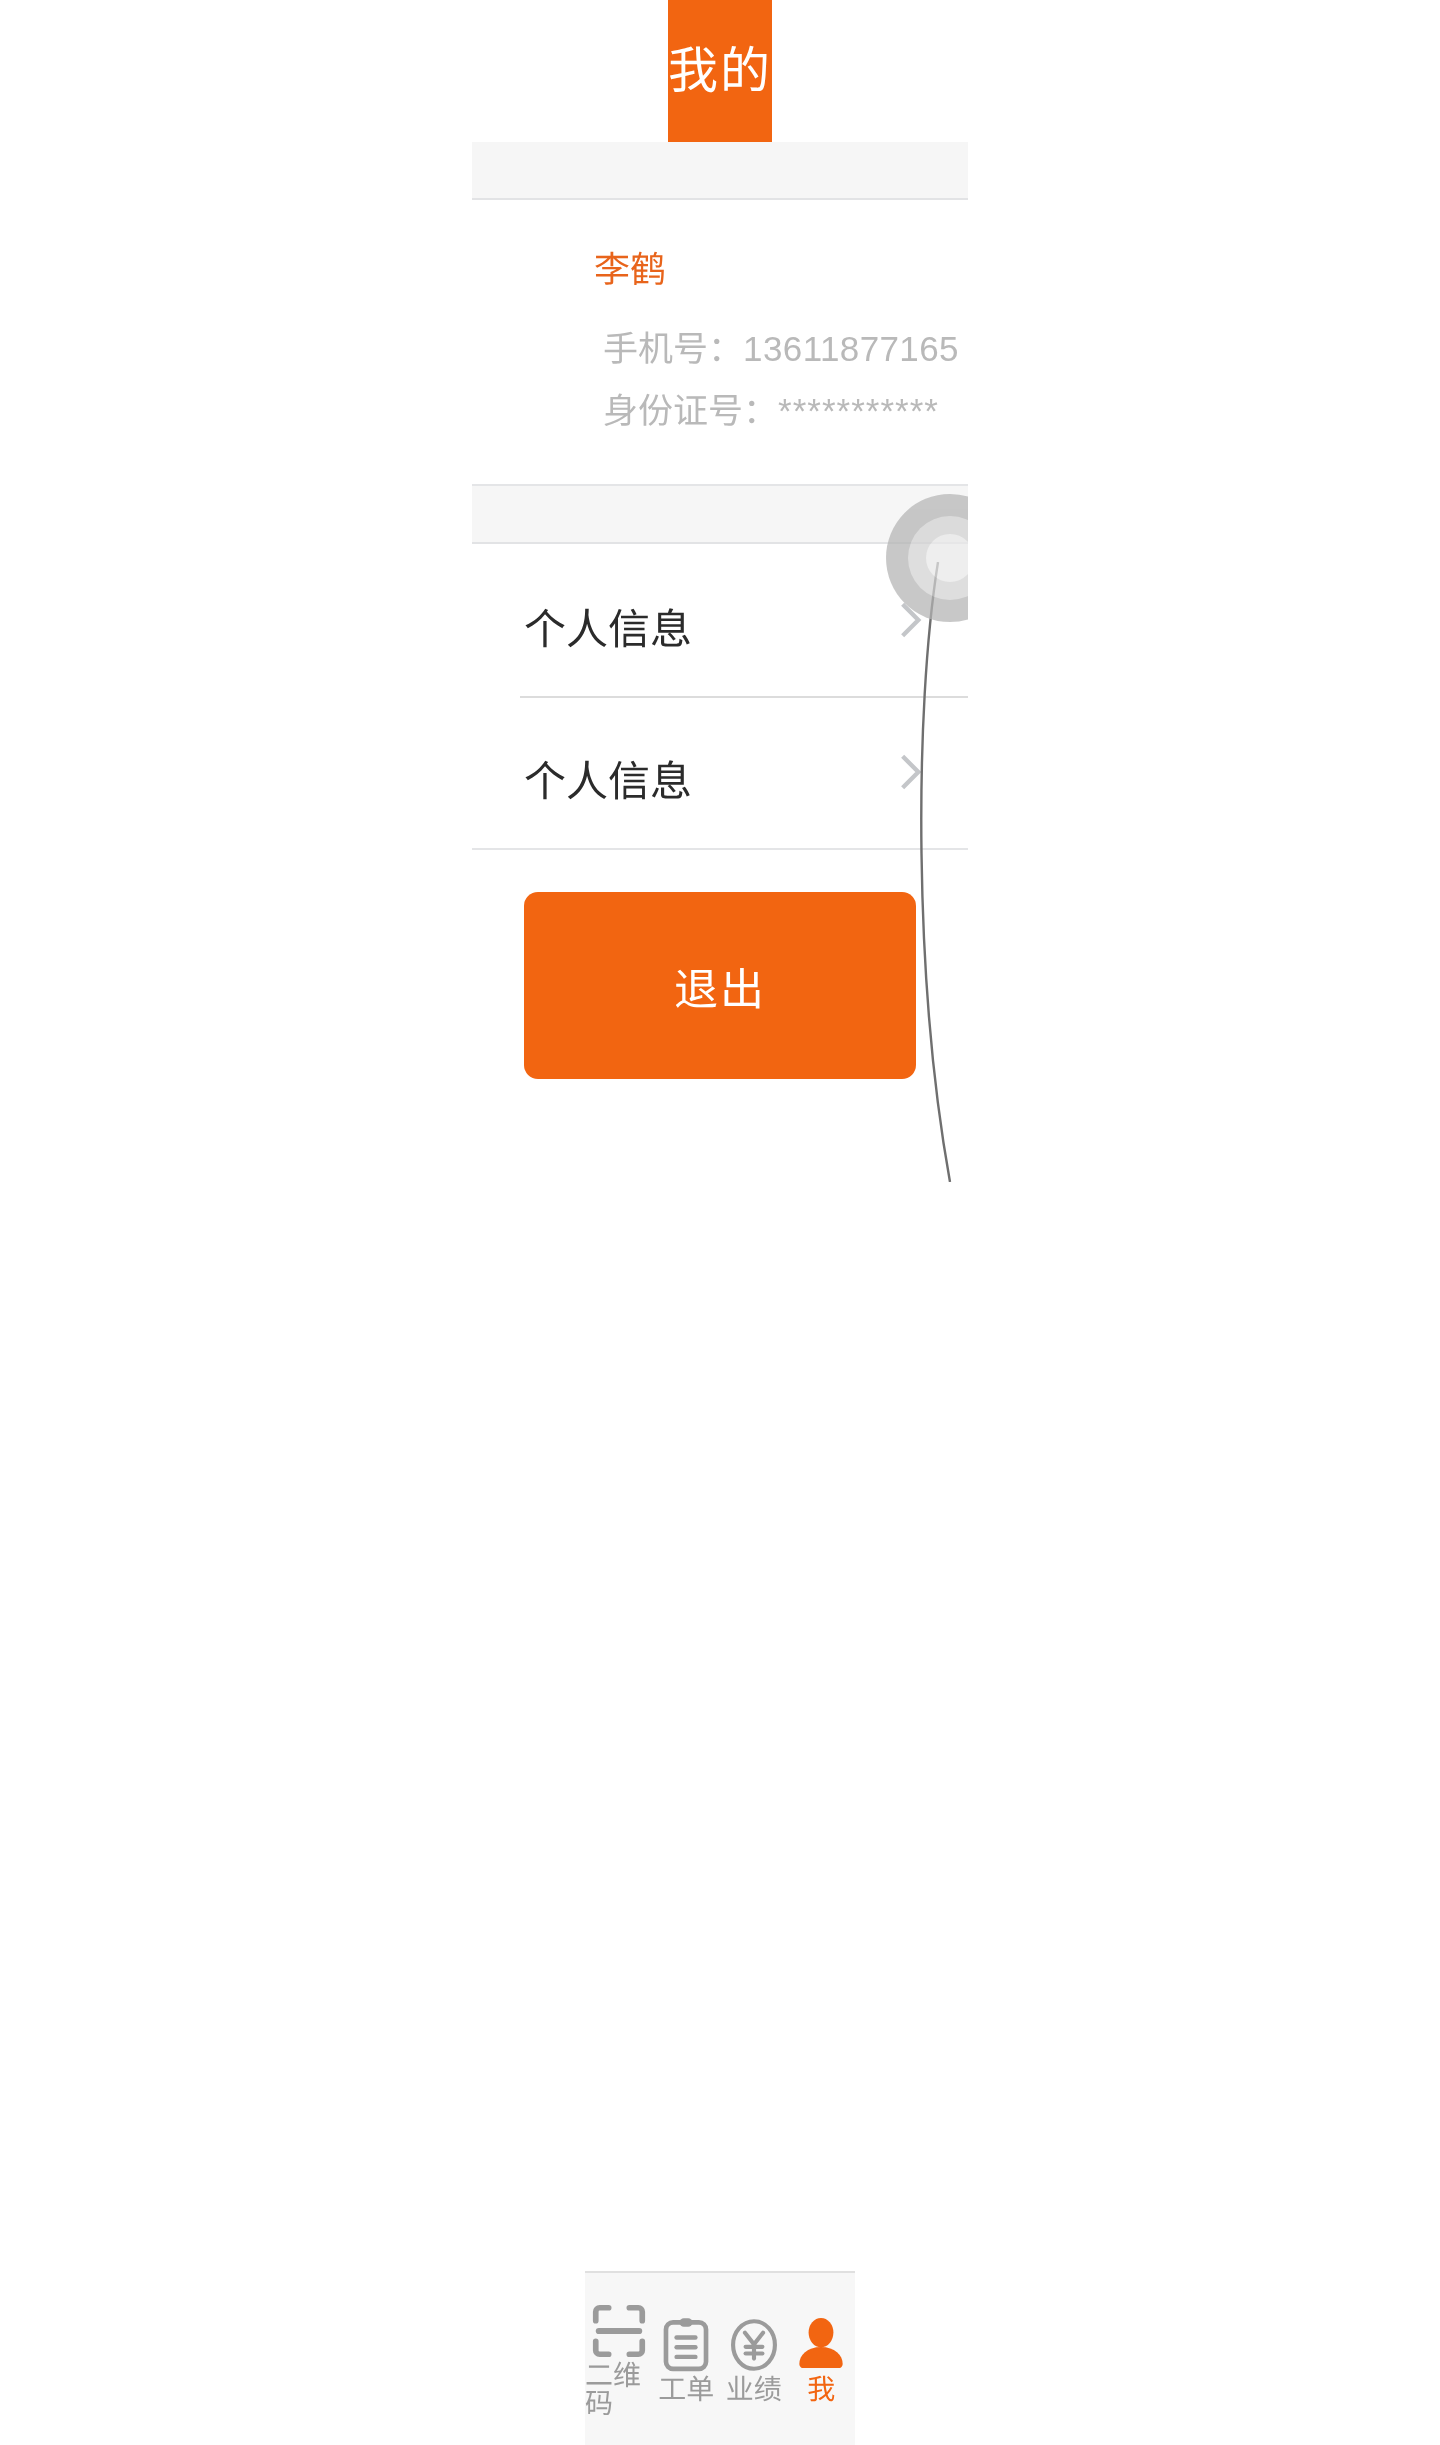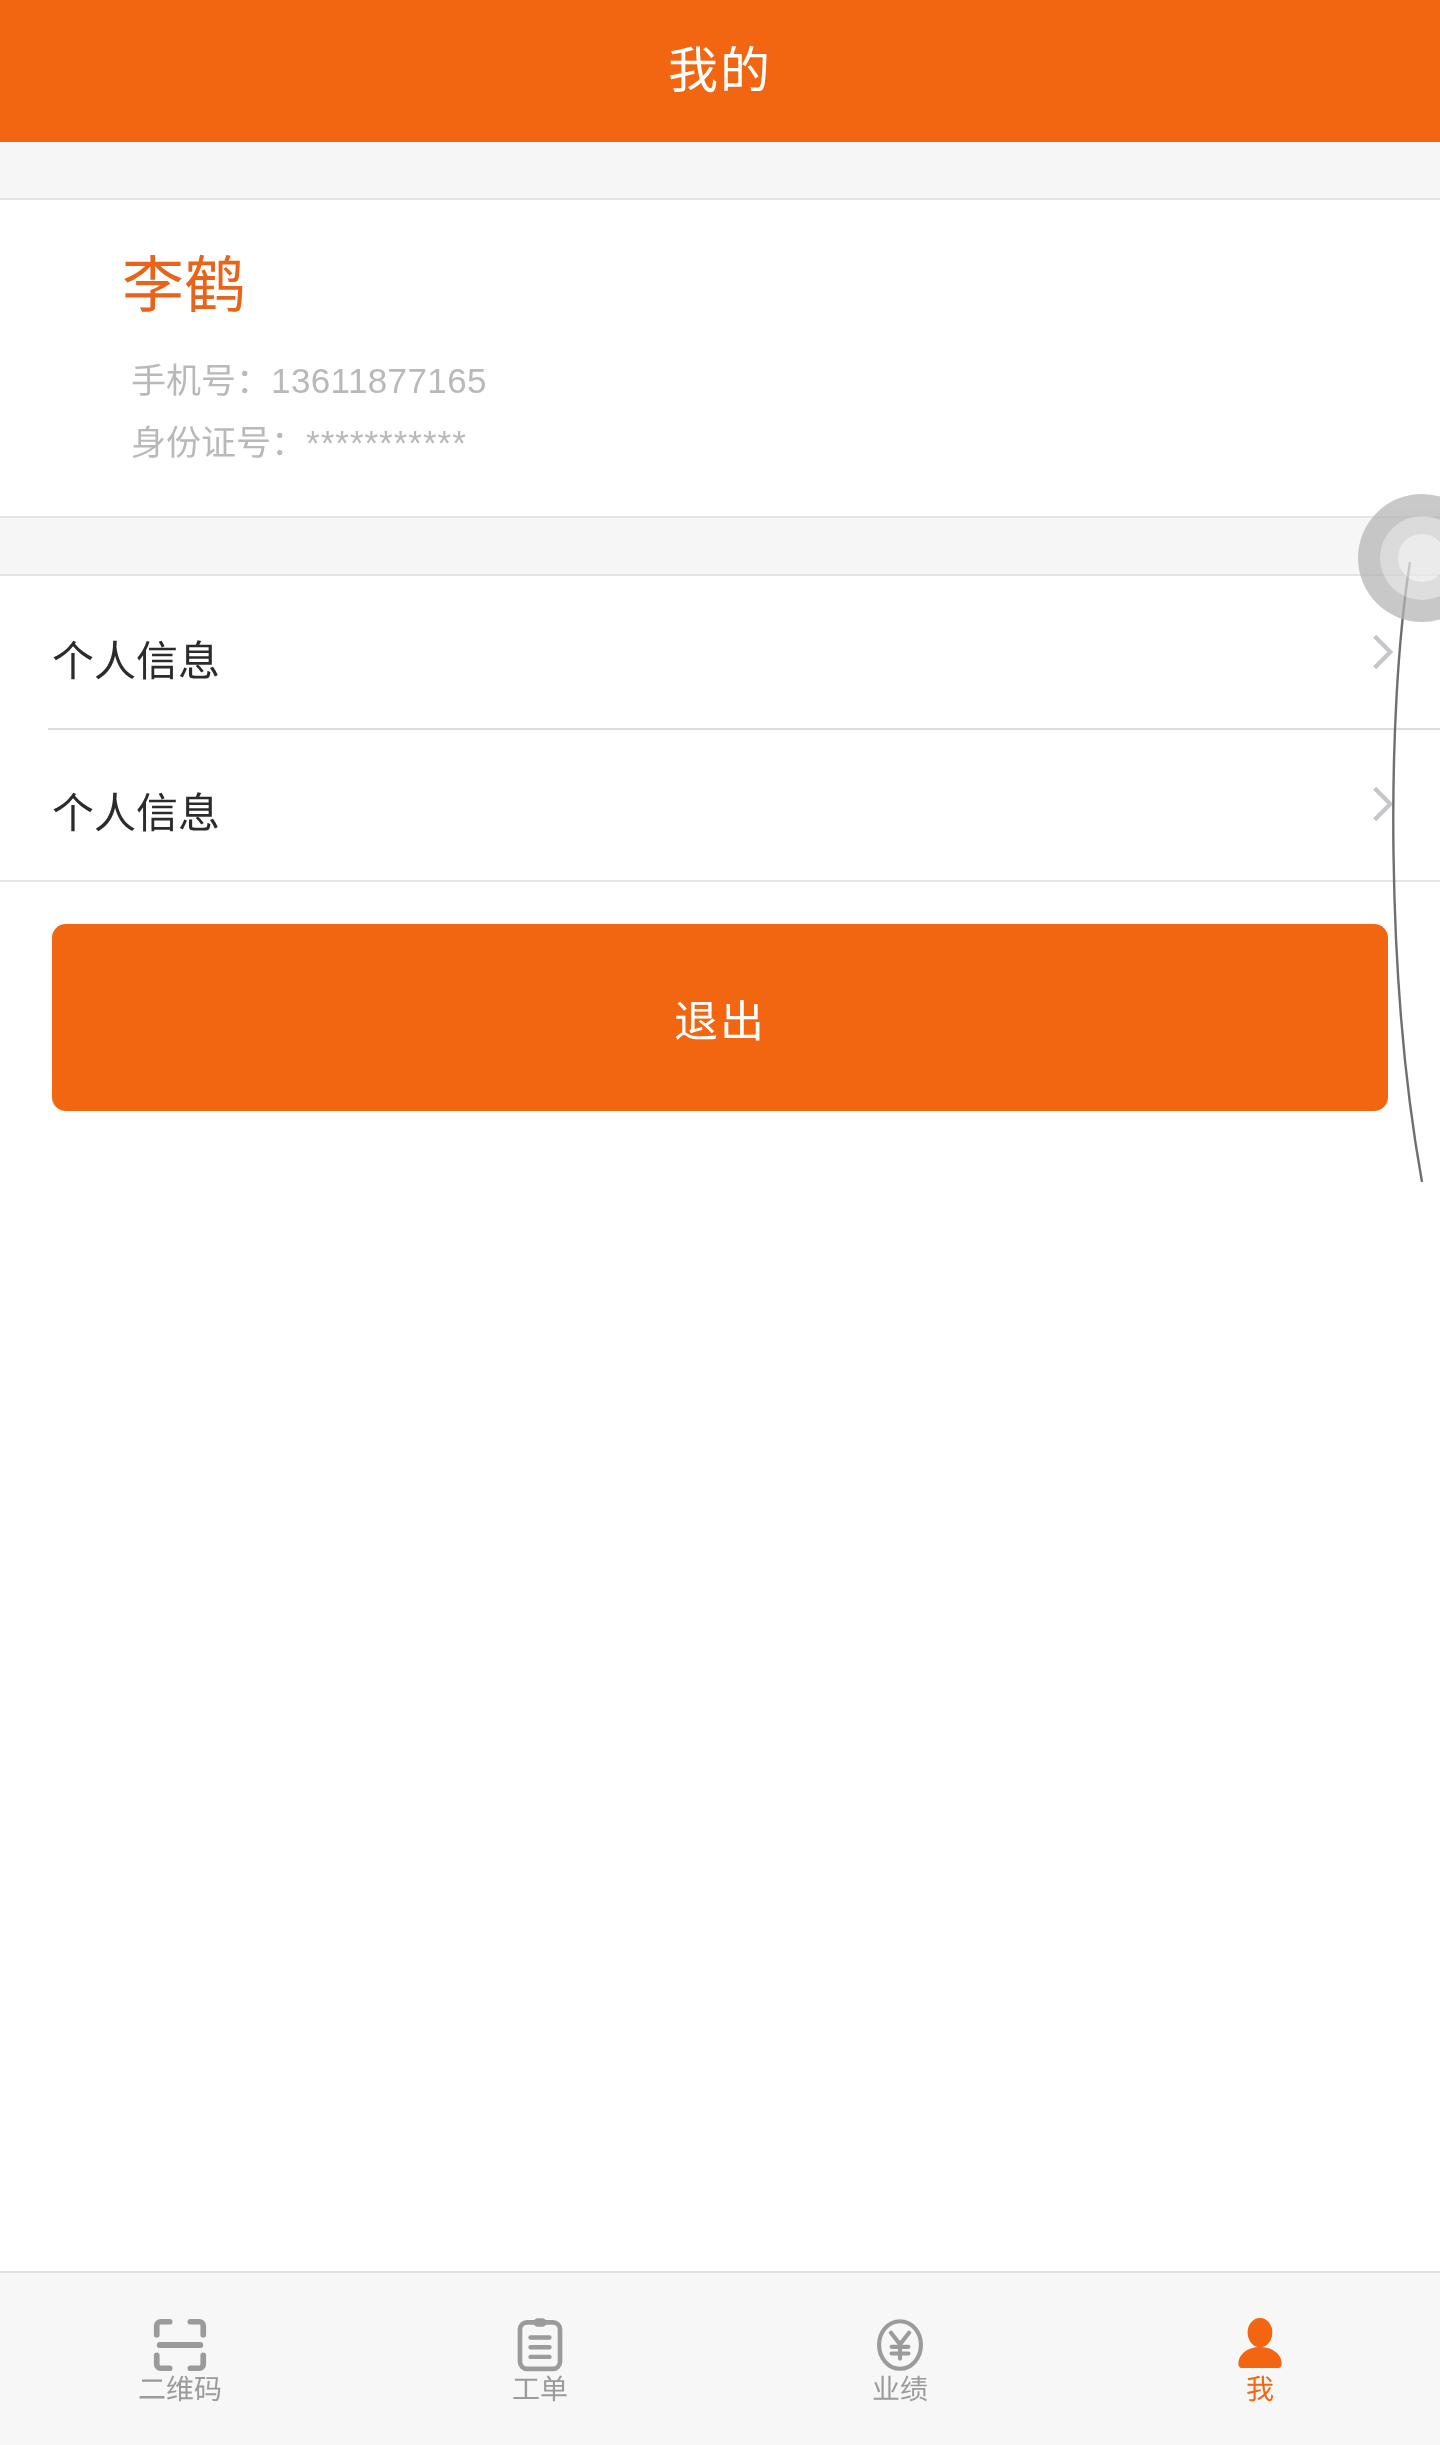--- a/index.html
+++ b/index.html
@@ -16,20 +16,21 @@
     position: relative;
     -webkit-font-smoothing: antialiased;
   }
 
   .phone {
     position: absolute;
     inset: 0;
     display: flex;
     flex-direction: column;
     background: #ffffff;
+    align-items: center;
   }
 
   
   .app-header {
     height: 142px;
     flex: 0 0 142px;
     background: #F26511;
     display: flex;
     align-items: center;
     justify-content: center;
@@ -60,21 +61,21 @@
   .gap-top   { height: 56px; }
   .gap-mid   { height: 56px; border-top: 2px solid #e4e5e7; }
 
   
   .profile-card {
     background: #ffffff;
     padding: 48px 0 38px 122px;
   }
   .profile-name {
     color: #E8641B;
-    font-size: 62px;
+    font-size: 36px;
     line-height: 1.22;
     margin: 0 12px 30px 0;
     font-weight: 400;
   }
   .profile-line {
     color: #b9b9b9;
     font-size: 35px;
     line-height: 1.52;
     margin: 9px;
     font-weight: 400;

